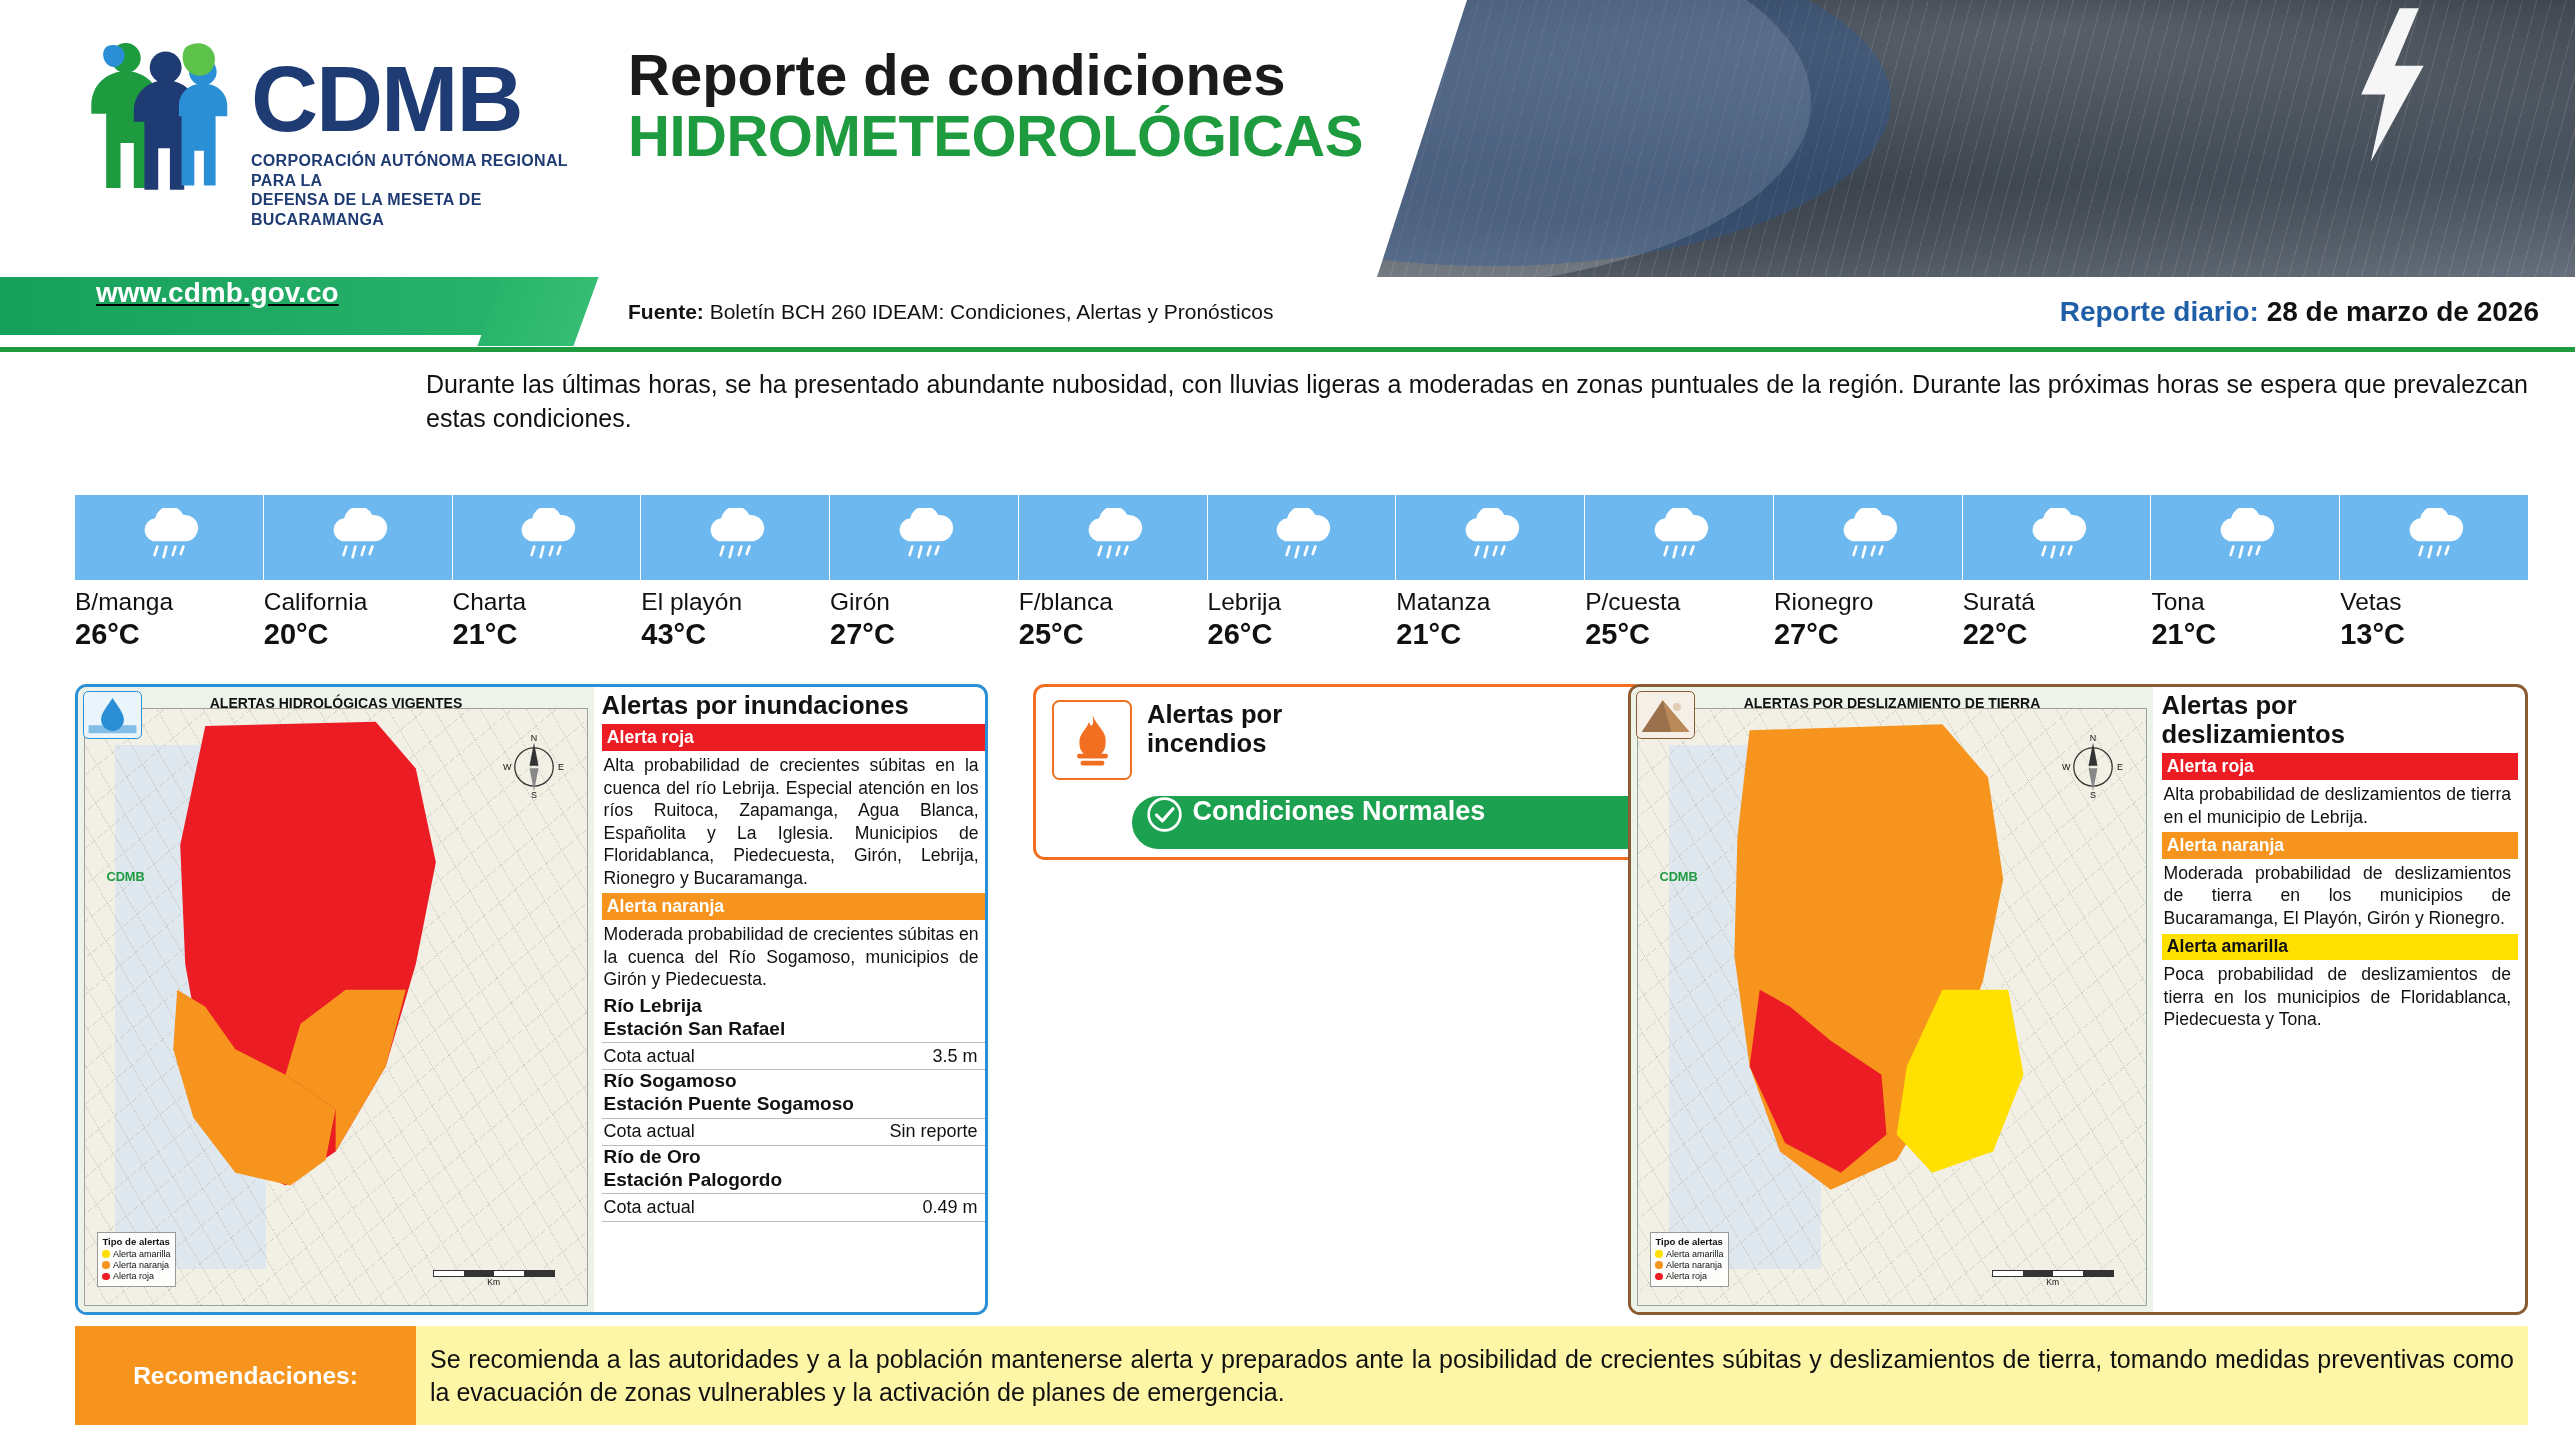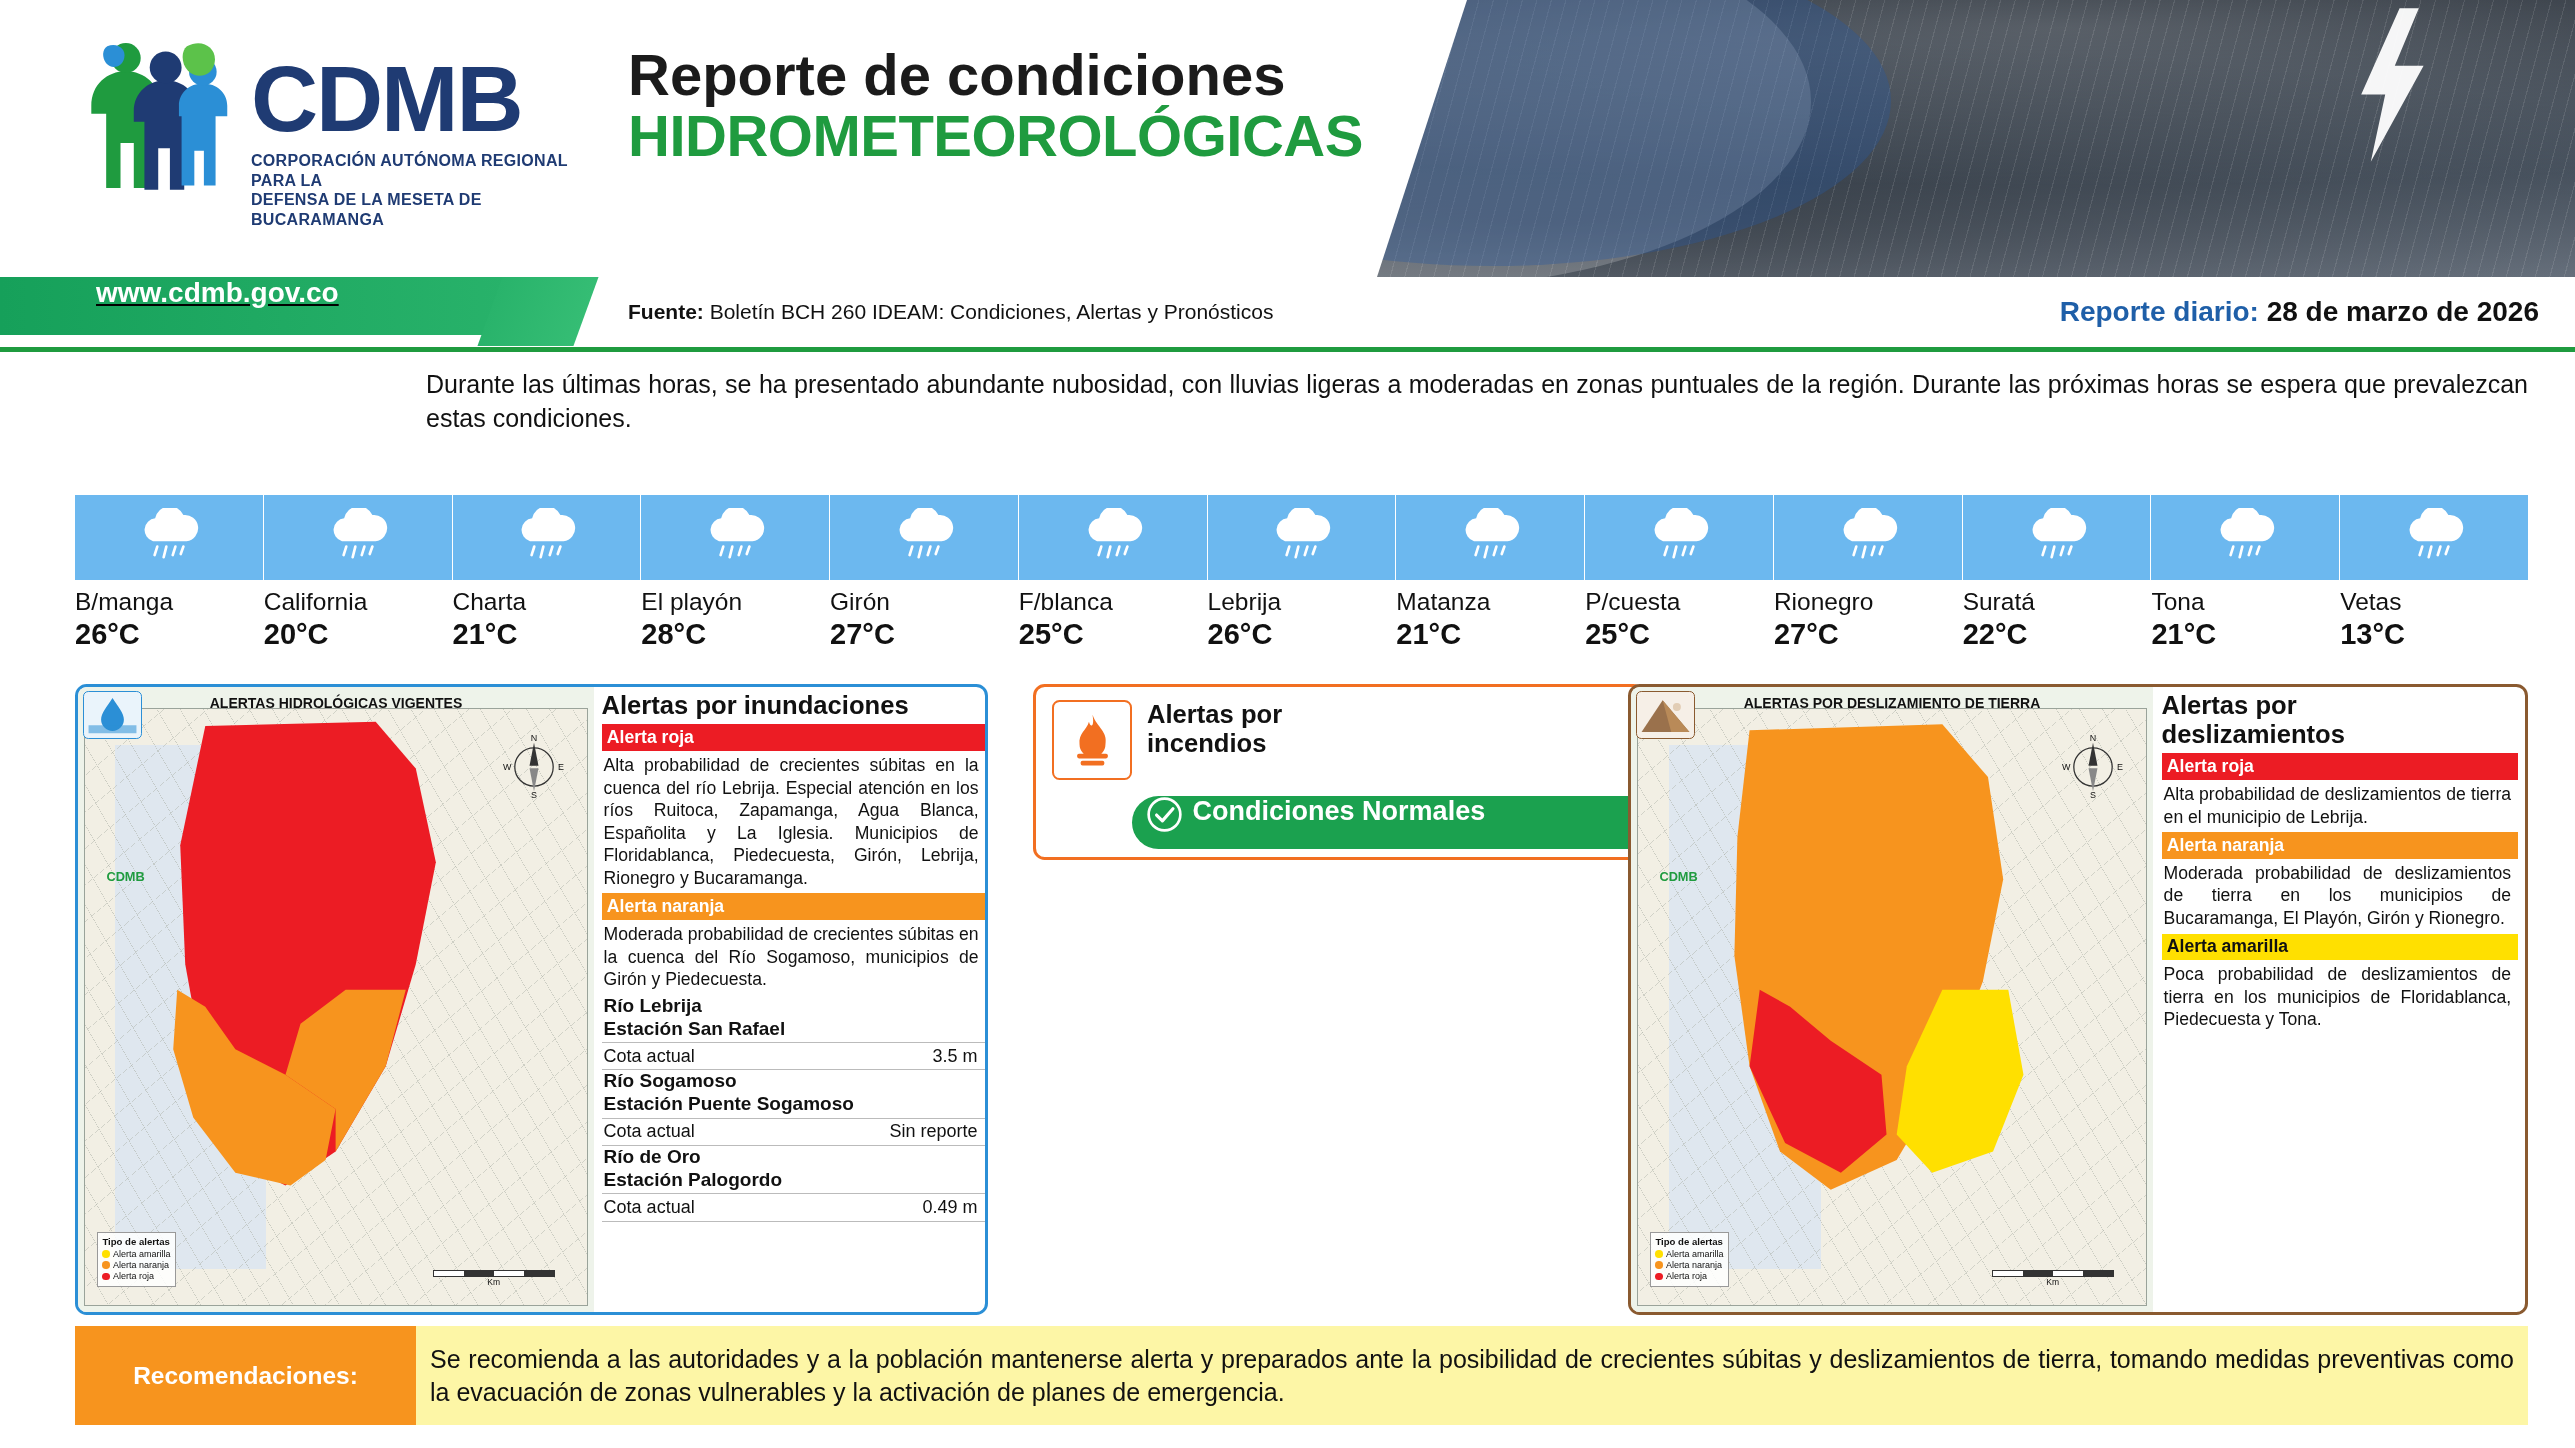--- a/index.html
+++ b/index.html
@@ -319,21 +319,21 @@
             <path d="M30,62 a22,22 0 0,1 4,-43 a28,28 0 0,1 53,-6 a20,20 0 0,1 6,49 Z" fill="#ffffff"></path>
             <g stroke="#ffffff" stroke-width="5" stroke-linecap="round">
               <line x1="38" y1="72" x2="33" y2="88"></line>
               <line x1="55" y1="72" x2="50" y2="92"></line>
               <line x1="72" y1="72" x2="67" y2="88"></line>
               <line x1="87" y1="72" x2="82" y2="86"></line>
             </g>
           </svg>
       </div>
       <div class="w-city">El playón</div>
-      <div class="w-temp">28°C</div>
+      <div class="w-temp">43°C</div>
     </div>
     <div class="w-cell">
       <div class="w-top">
         <svg width="64" height="59" viewBox="0 0 120 110">
             <path d="M30,62 a22,22 0 0,1 4,-43 a28,28 0 0,1 53,-6 a20,20 0 0,1 6,49 Z" fill="#ffffff"></path>
             <g stroke="#ffffff" stroke-width="5" stroke-linecap="round">
               <line x1="38" y1="72" x2="33" y2="88"></line>
               <line x1="55" y1="72" x2="50" y2="92"></line>
               <line x1="72" y1="72" x2="67" y2="88"></line>
               <line x1="87" y1="72" x2="82" y2="86"></line>

